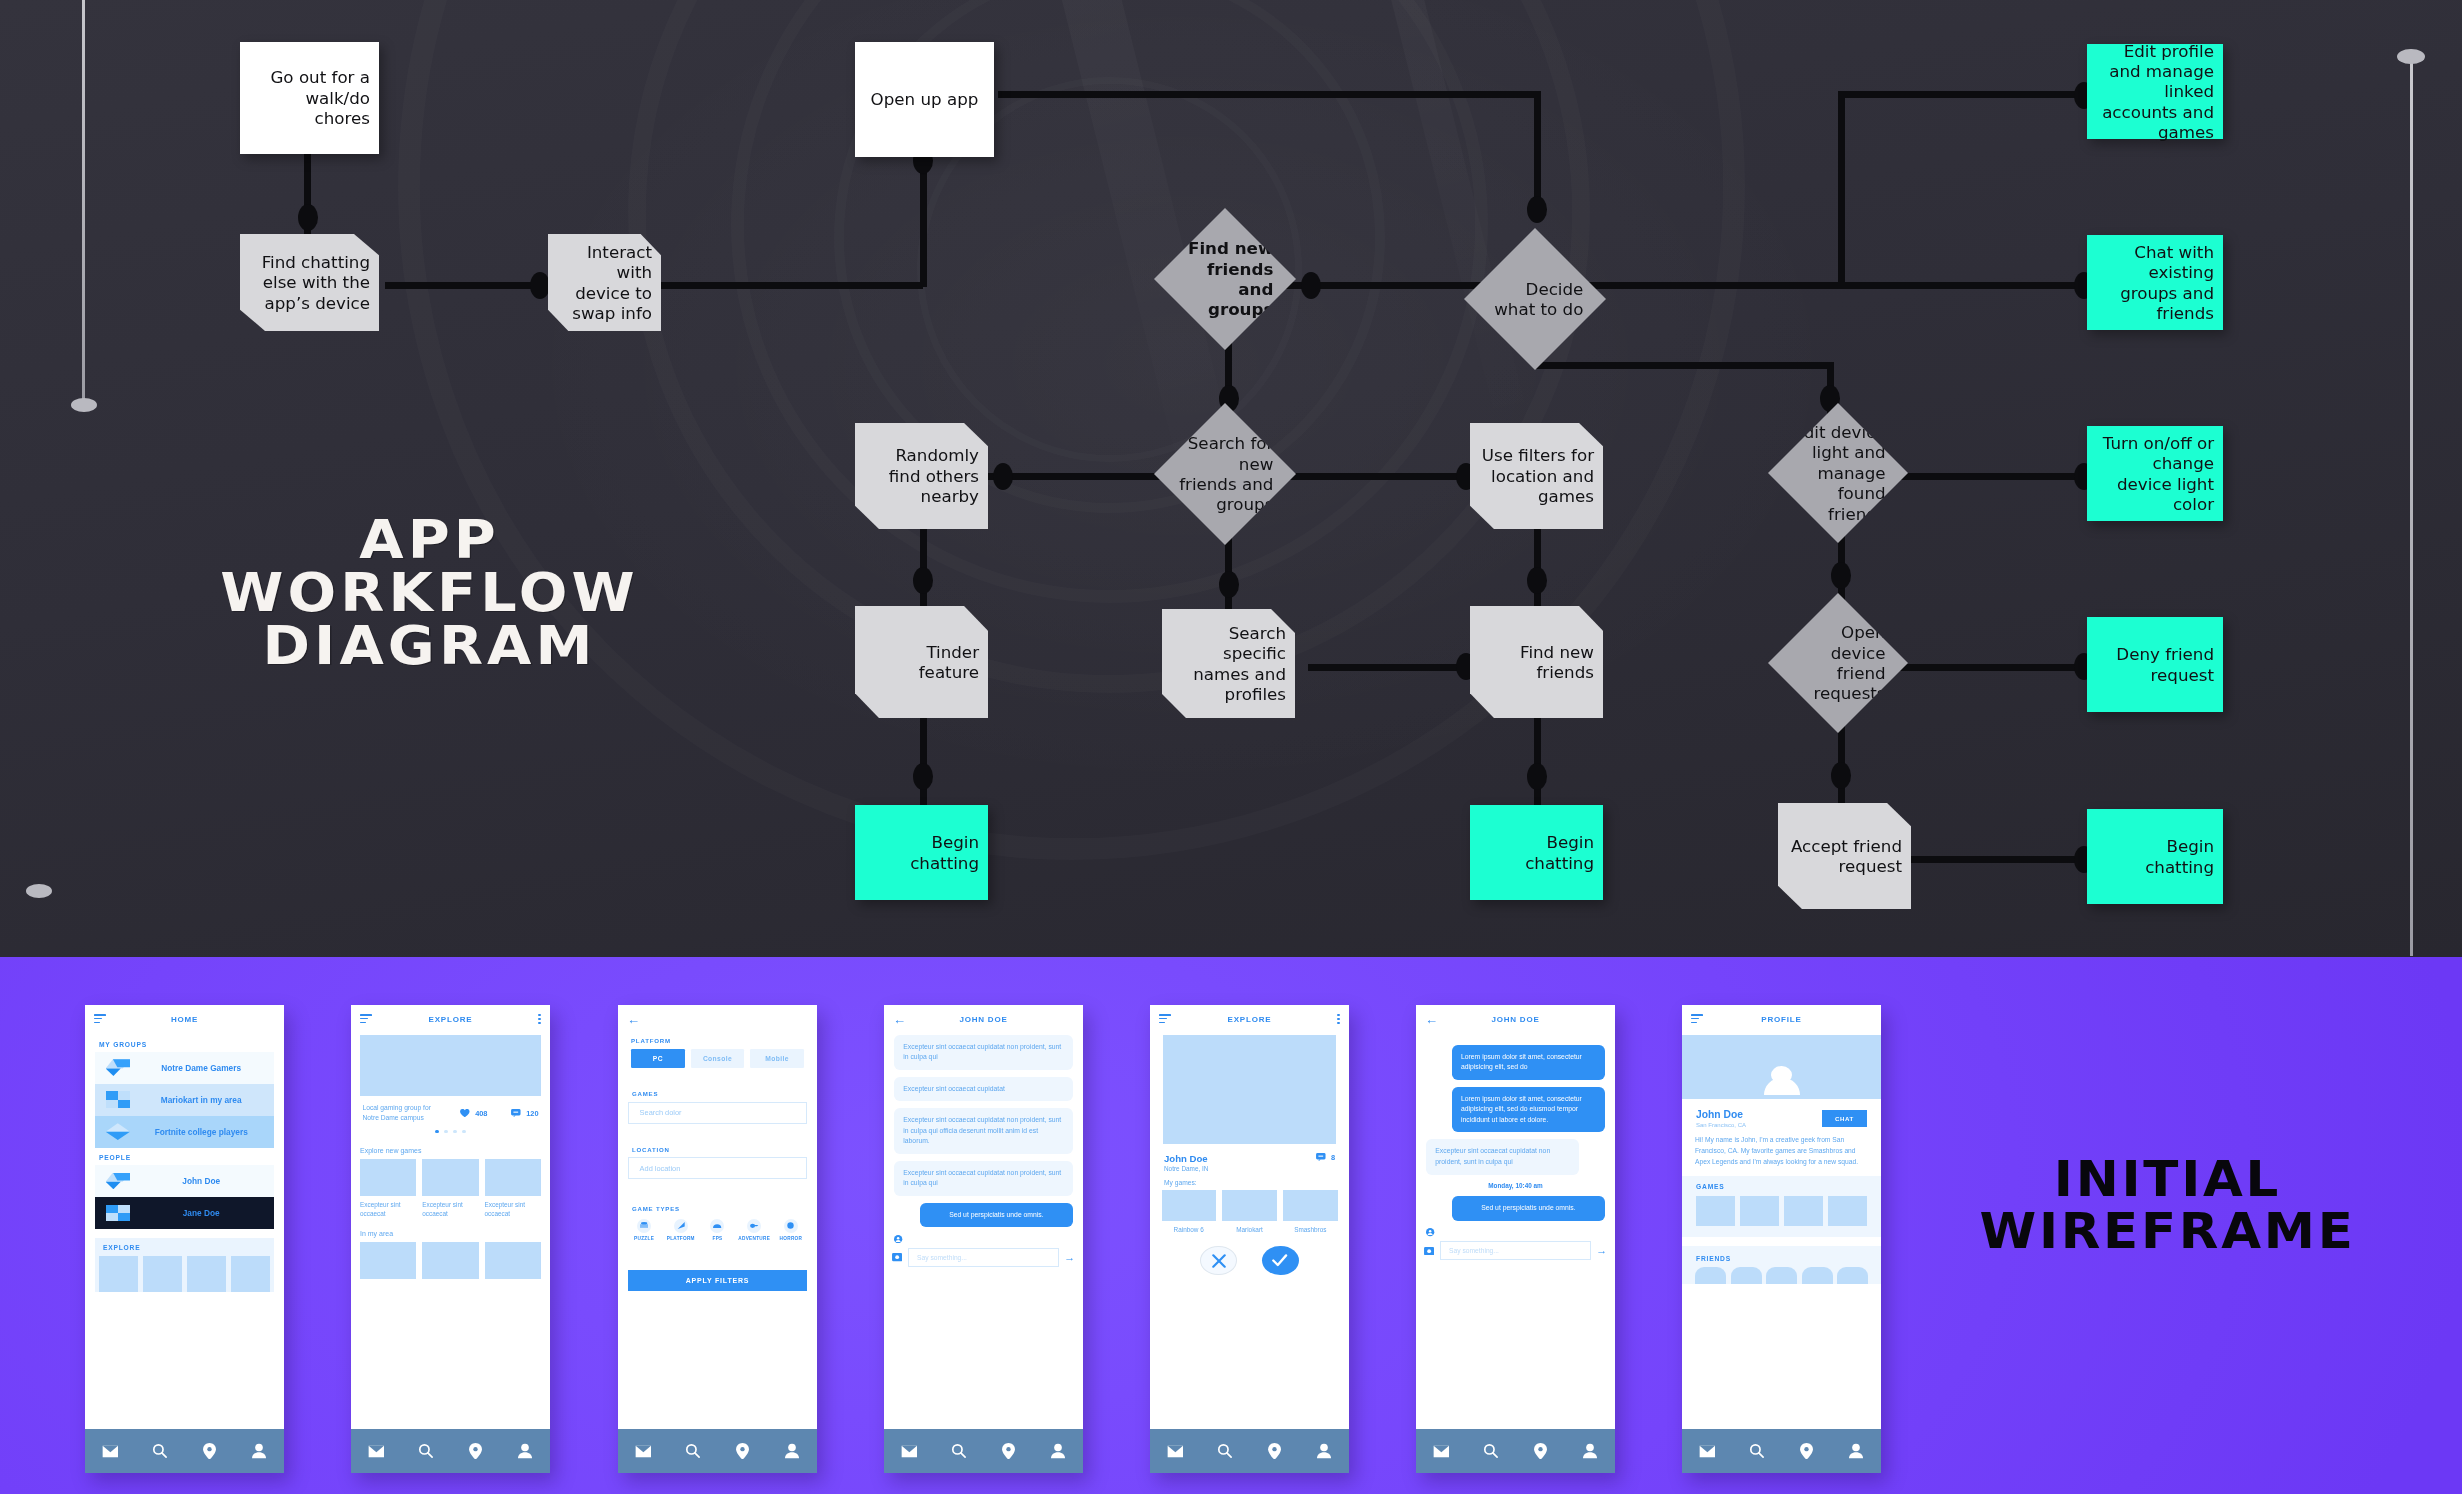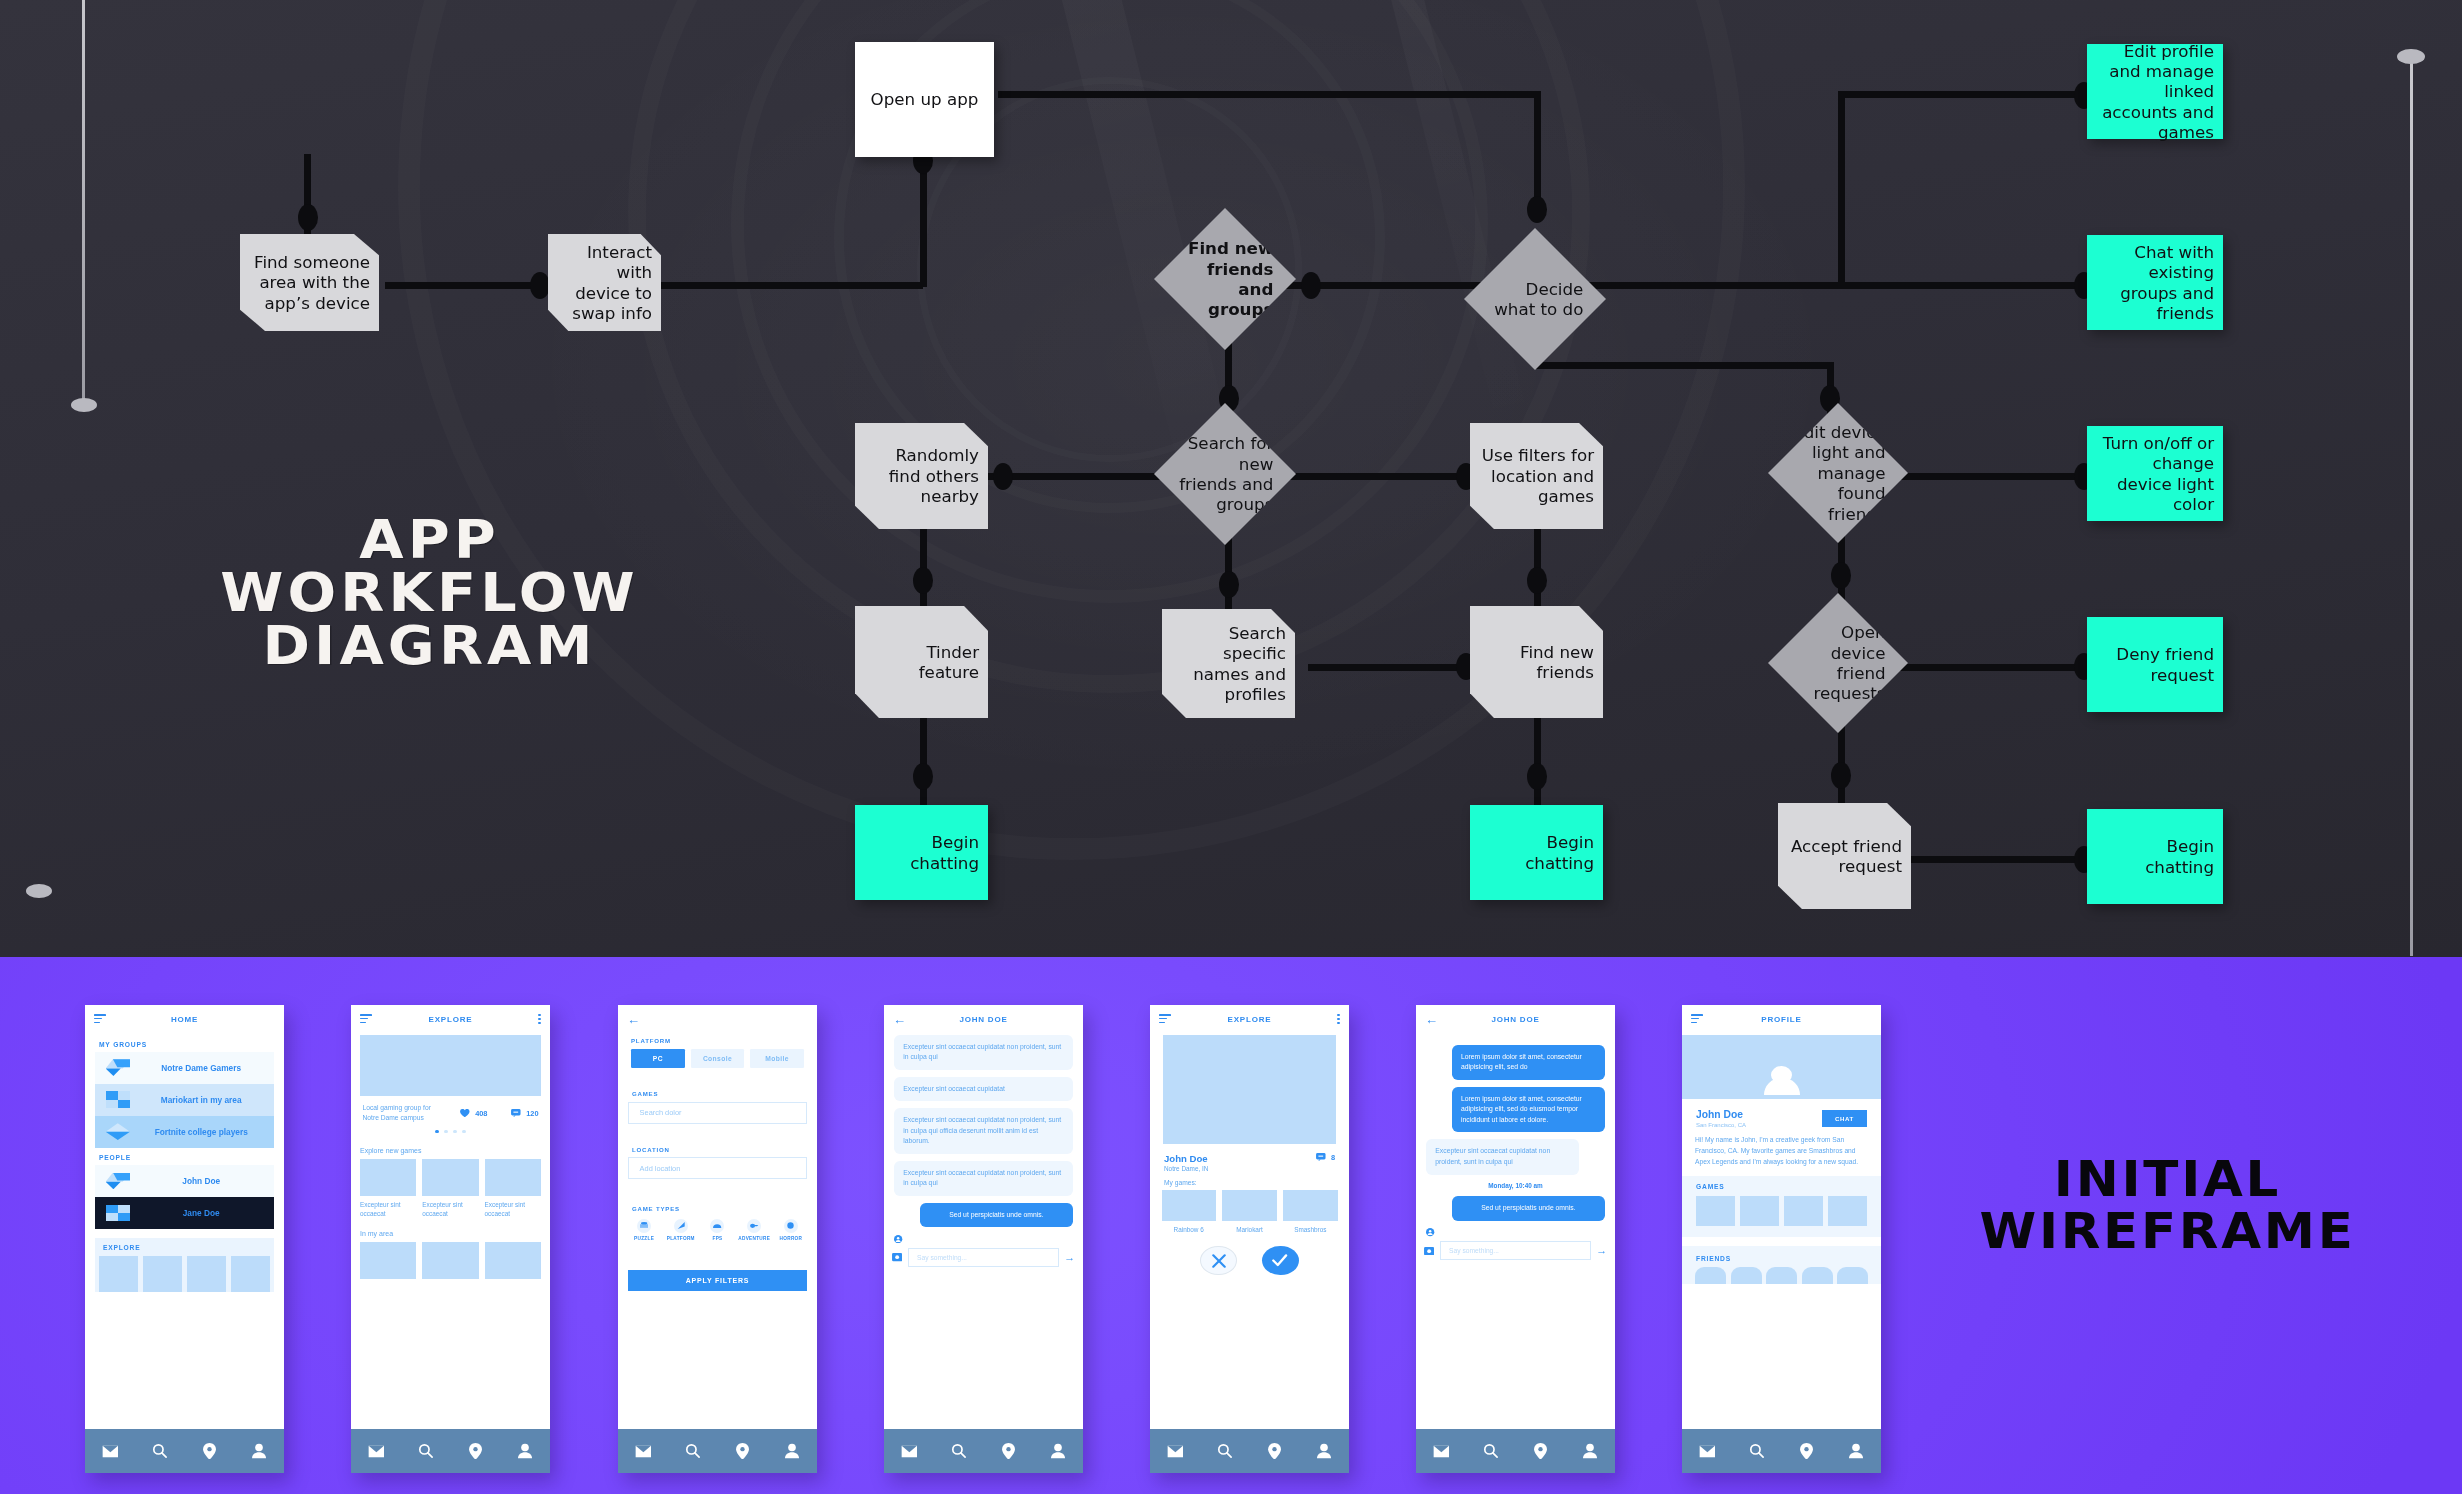--- a/index.html
+++ b/index.html
@@ -259,31 +259,34 @@
 
   <div class="edge v" style="left:1534px; top:718px; height:87px;"></div>
   <div class="knot" style="left:1527px; top:763px;"></div>
 
   <div class="edge v" style="left:1838px; top:713px; height:90px;"></div>
   <div class="knot" style="left:1831px; top:762px;"></div>
 
   <div class="edge h" style="left:1892px; top:856px; width:196px;"></div>
   <div class="knot" style="left:2074px; top:846px;"></div>
 
+  <div class="node white" style="left:240px; top:42px; width:139px; height:112px;">
+    <span>Go out for a walk/do chores</span>
+    </div>
 
   <div class="node white" style="left:855px; top:42px; width:139px; height:115px;">
     <span>Open up app</span>
     </div>
 
   <div class="node teal" style="left:2087px; top:44px; width:136px; height:95px;">
     <span>Edit profile and manage linked accounts and games</span>
     </div>
 
   <div class="node hex" style="left:240px; top:234px; width:139px; height:97px;">
-    <span>Find someone area with the app’s device</span>
+    <span>Find chatting else with the app’s device</span>
     </div>
 
   <div class="node hex" style="left:548px; top:234px; width:113px; height:97px;">
     <span>Interact with device to swap info</span>
     </div>
 
   <div class="node diamond" style="left:1154px; top:208px; width:142px; height:142px;font-weight:bold;">
     <span>Find new friends and groups</span>
     </div>
 

